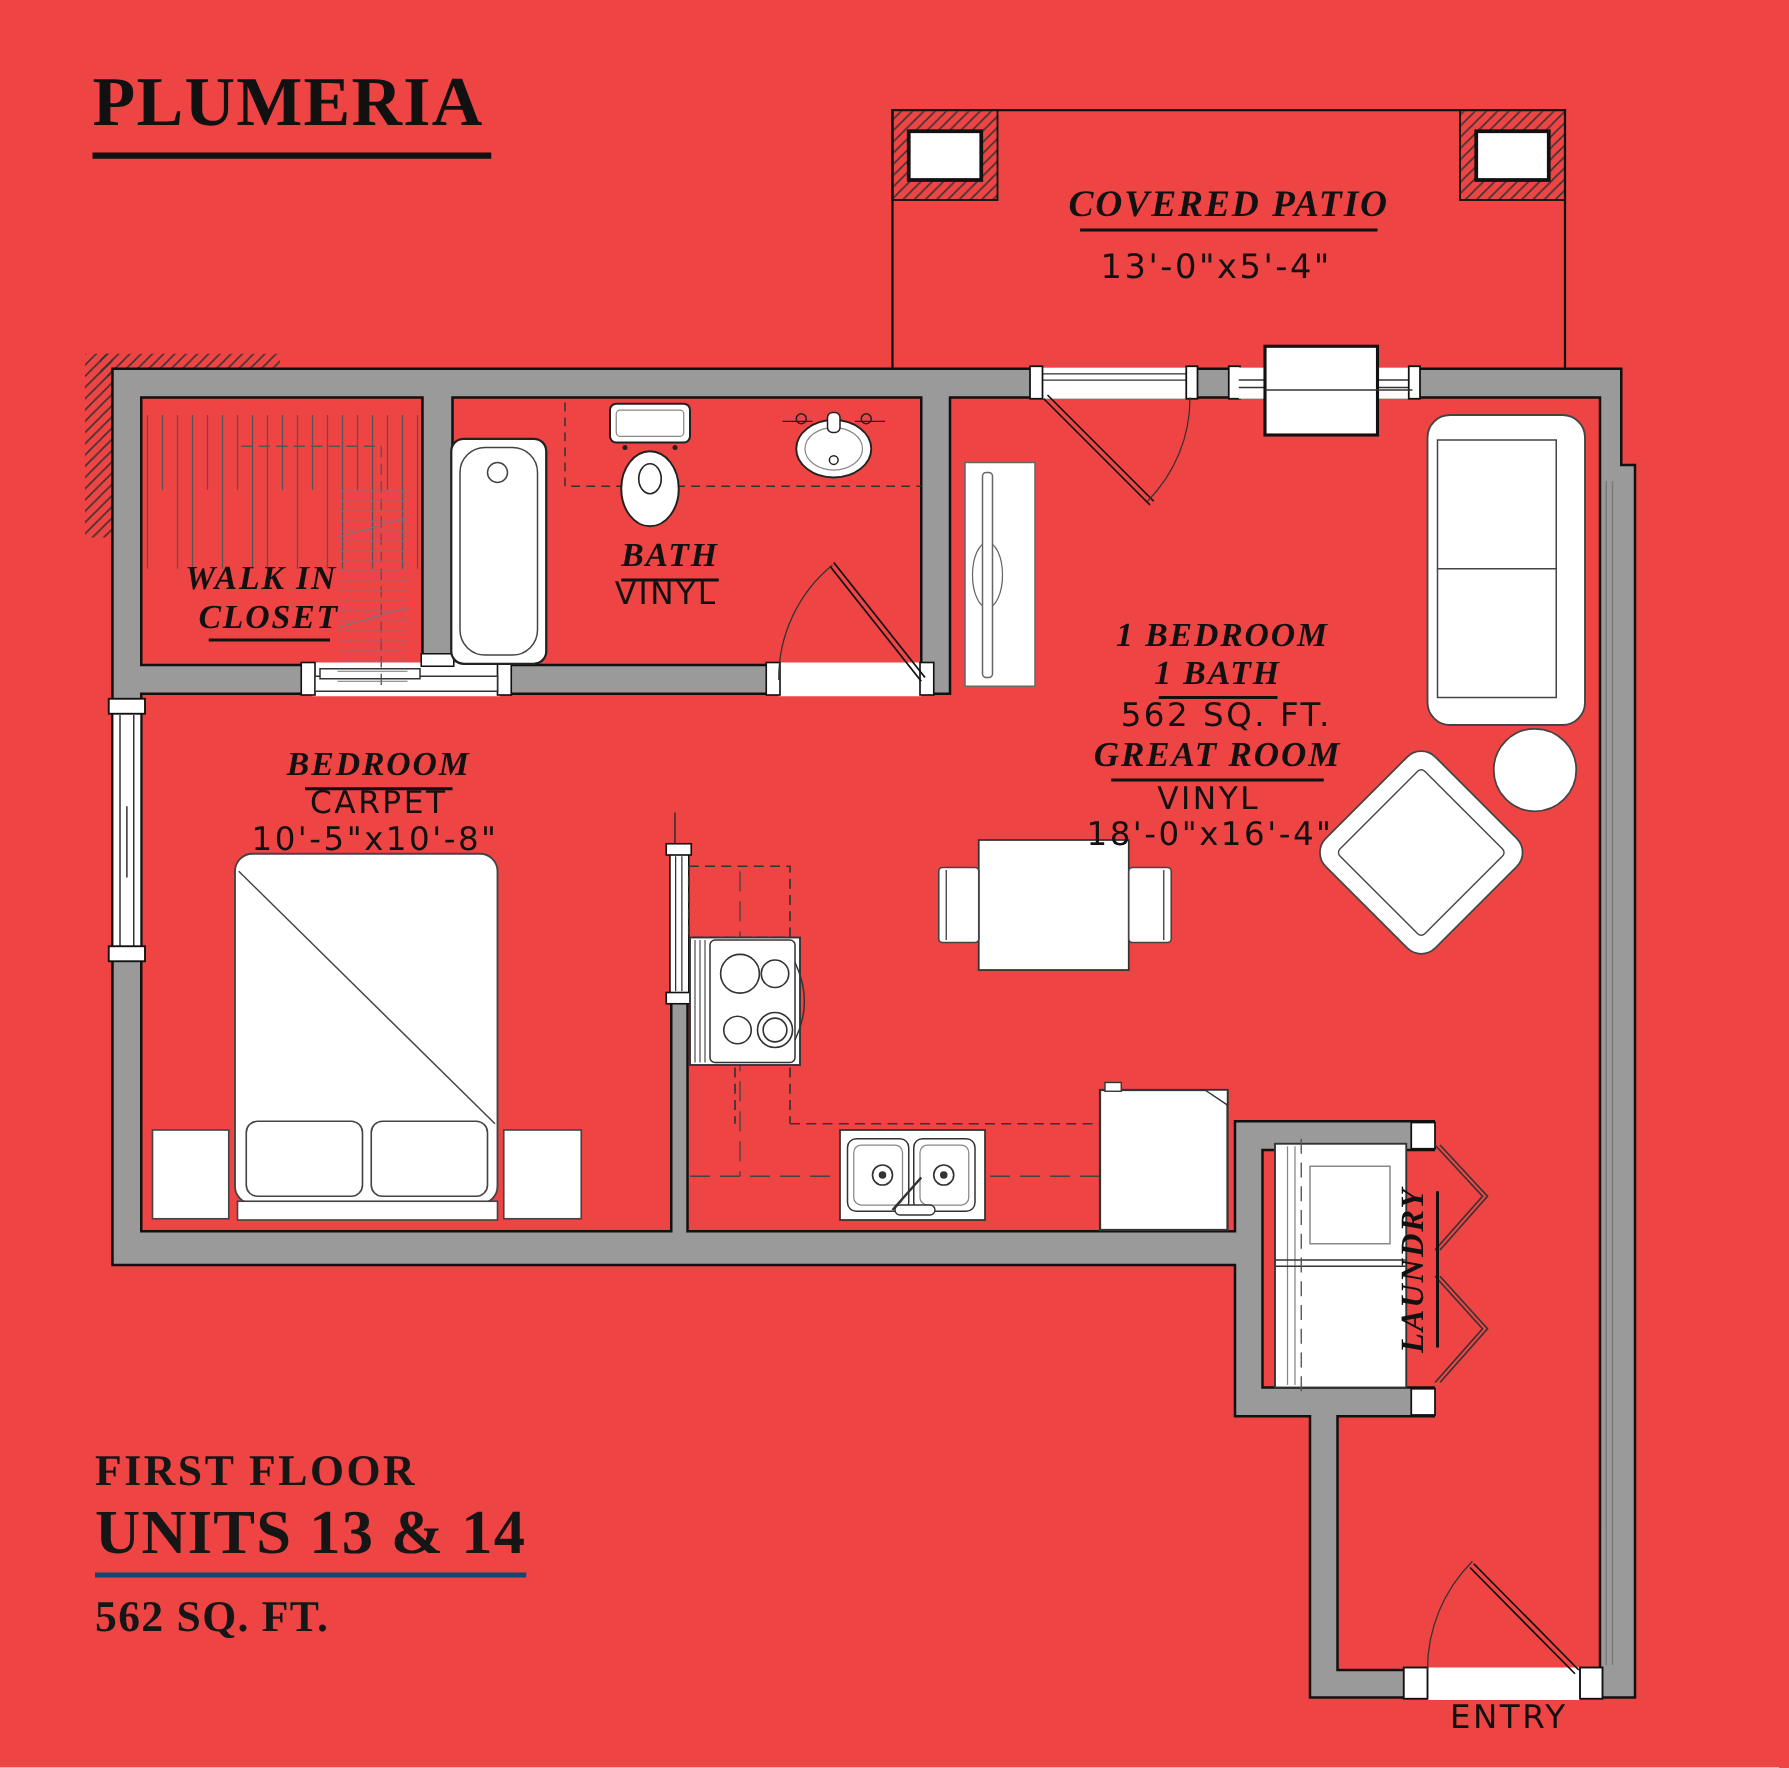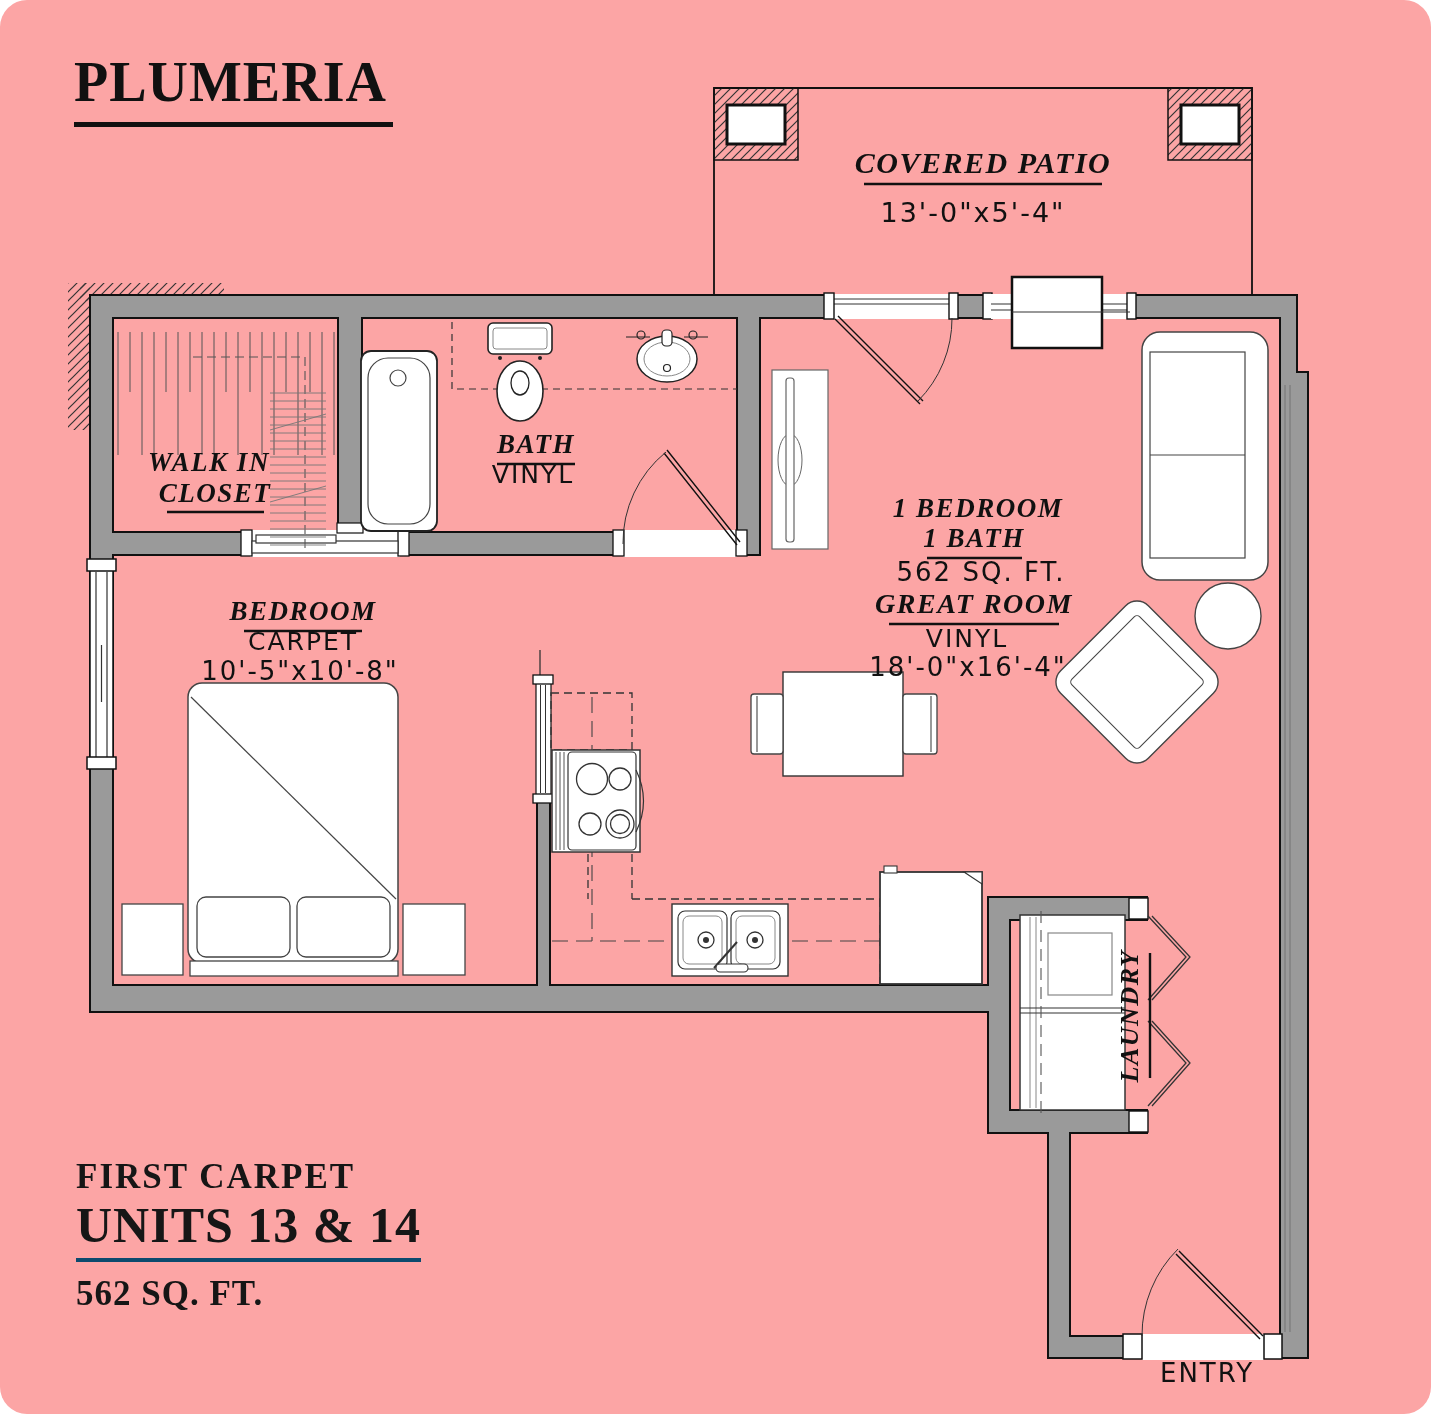--- a/index.html
+++ b/index.html
@@ -1,17 +1,17 @@
 <!DOCTYPE html>
 <html><head>
 <meta charset="utf-8">
 <style>
   html,body{margin:0;padding:0;background:#fff;}
-  #stage{position:relative;width:1431px;height:1414px;background:#fca5a5;overflow:hidden;
-         font-family:"Liberation Serif",serif;border-radius:27px;}
+  #stage{position:relative;width:1431px;height:1414px;background:#ef4444;overflow:hidden;
+         font-family:"Liberation Serif",serif;}
   
   .title{position:absolute;left:74px;top:50px;font-weight:bold;font-size:56px;color:#111;
          letter-spacing:1px;border-bottom:5px solid #111;padding:0 6px 8px 0;}
   .footer{position:absolute;left:76px;top:1158px;color:#161616;}
   .footer .f1{font-weight:bold;font-size:35px;letter-spacing:2px;line-height:1.1;}
   .footer .f2{font-weight:bold;font-size:50px;letter-spacing:1px;line-height:1.15;
               border-bottom:4px solid #0c4a6e;padding-bottom:4px;display:table;}
   .footer .f3{font-weight:bold;font-size:35px;letter-spacing:1px;margin-top:12px;}
   
   .t-room{font-family:"Liberation Serif",serif;font-weight:bold;font-style:italic;
@@ -270,18 +270,18 @@
       <text class="t-hand" font-size="26" x="300" y="680" text-anchor="middle">10'-5"x10'-8"</text>
 
       <text class="t-room" font-size="26" x="1138" y="1016" text-anchor="middle" transform="rotate(-90 1138 1016)">LAUNDRY</text>
       <line class="ul" x1="1150" y1="953" x2="1150" y2="1078"></line>
 
       <text class="t-hand" font-size="26" x="1207" y="1382" text-anchor="middle">ENTRY</text>
     </g>
   </svg>
 
   <div class="footer">
-    <div class="f1">FIRST CARPET</div>
+    <div class="f1">FIRST FLOOR</div>
     <div class="f2">UNITS 13 &amp; 14</div>
     <div class="f3">562 SQ. FT.</div>
   </div>
 
 </div>
 
 </body></html>

